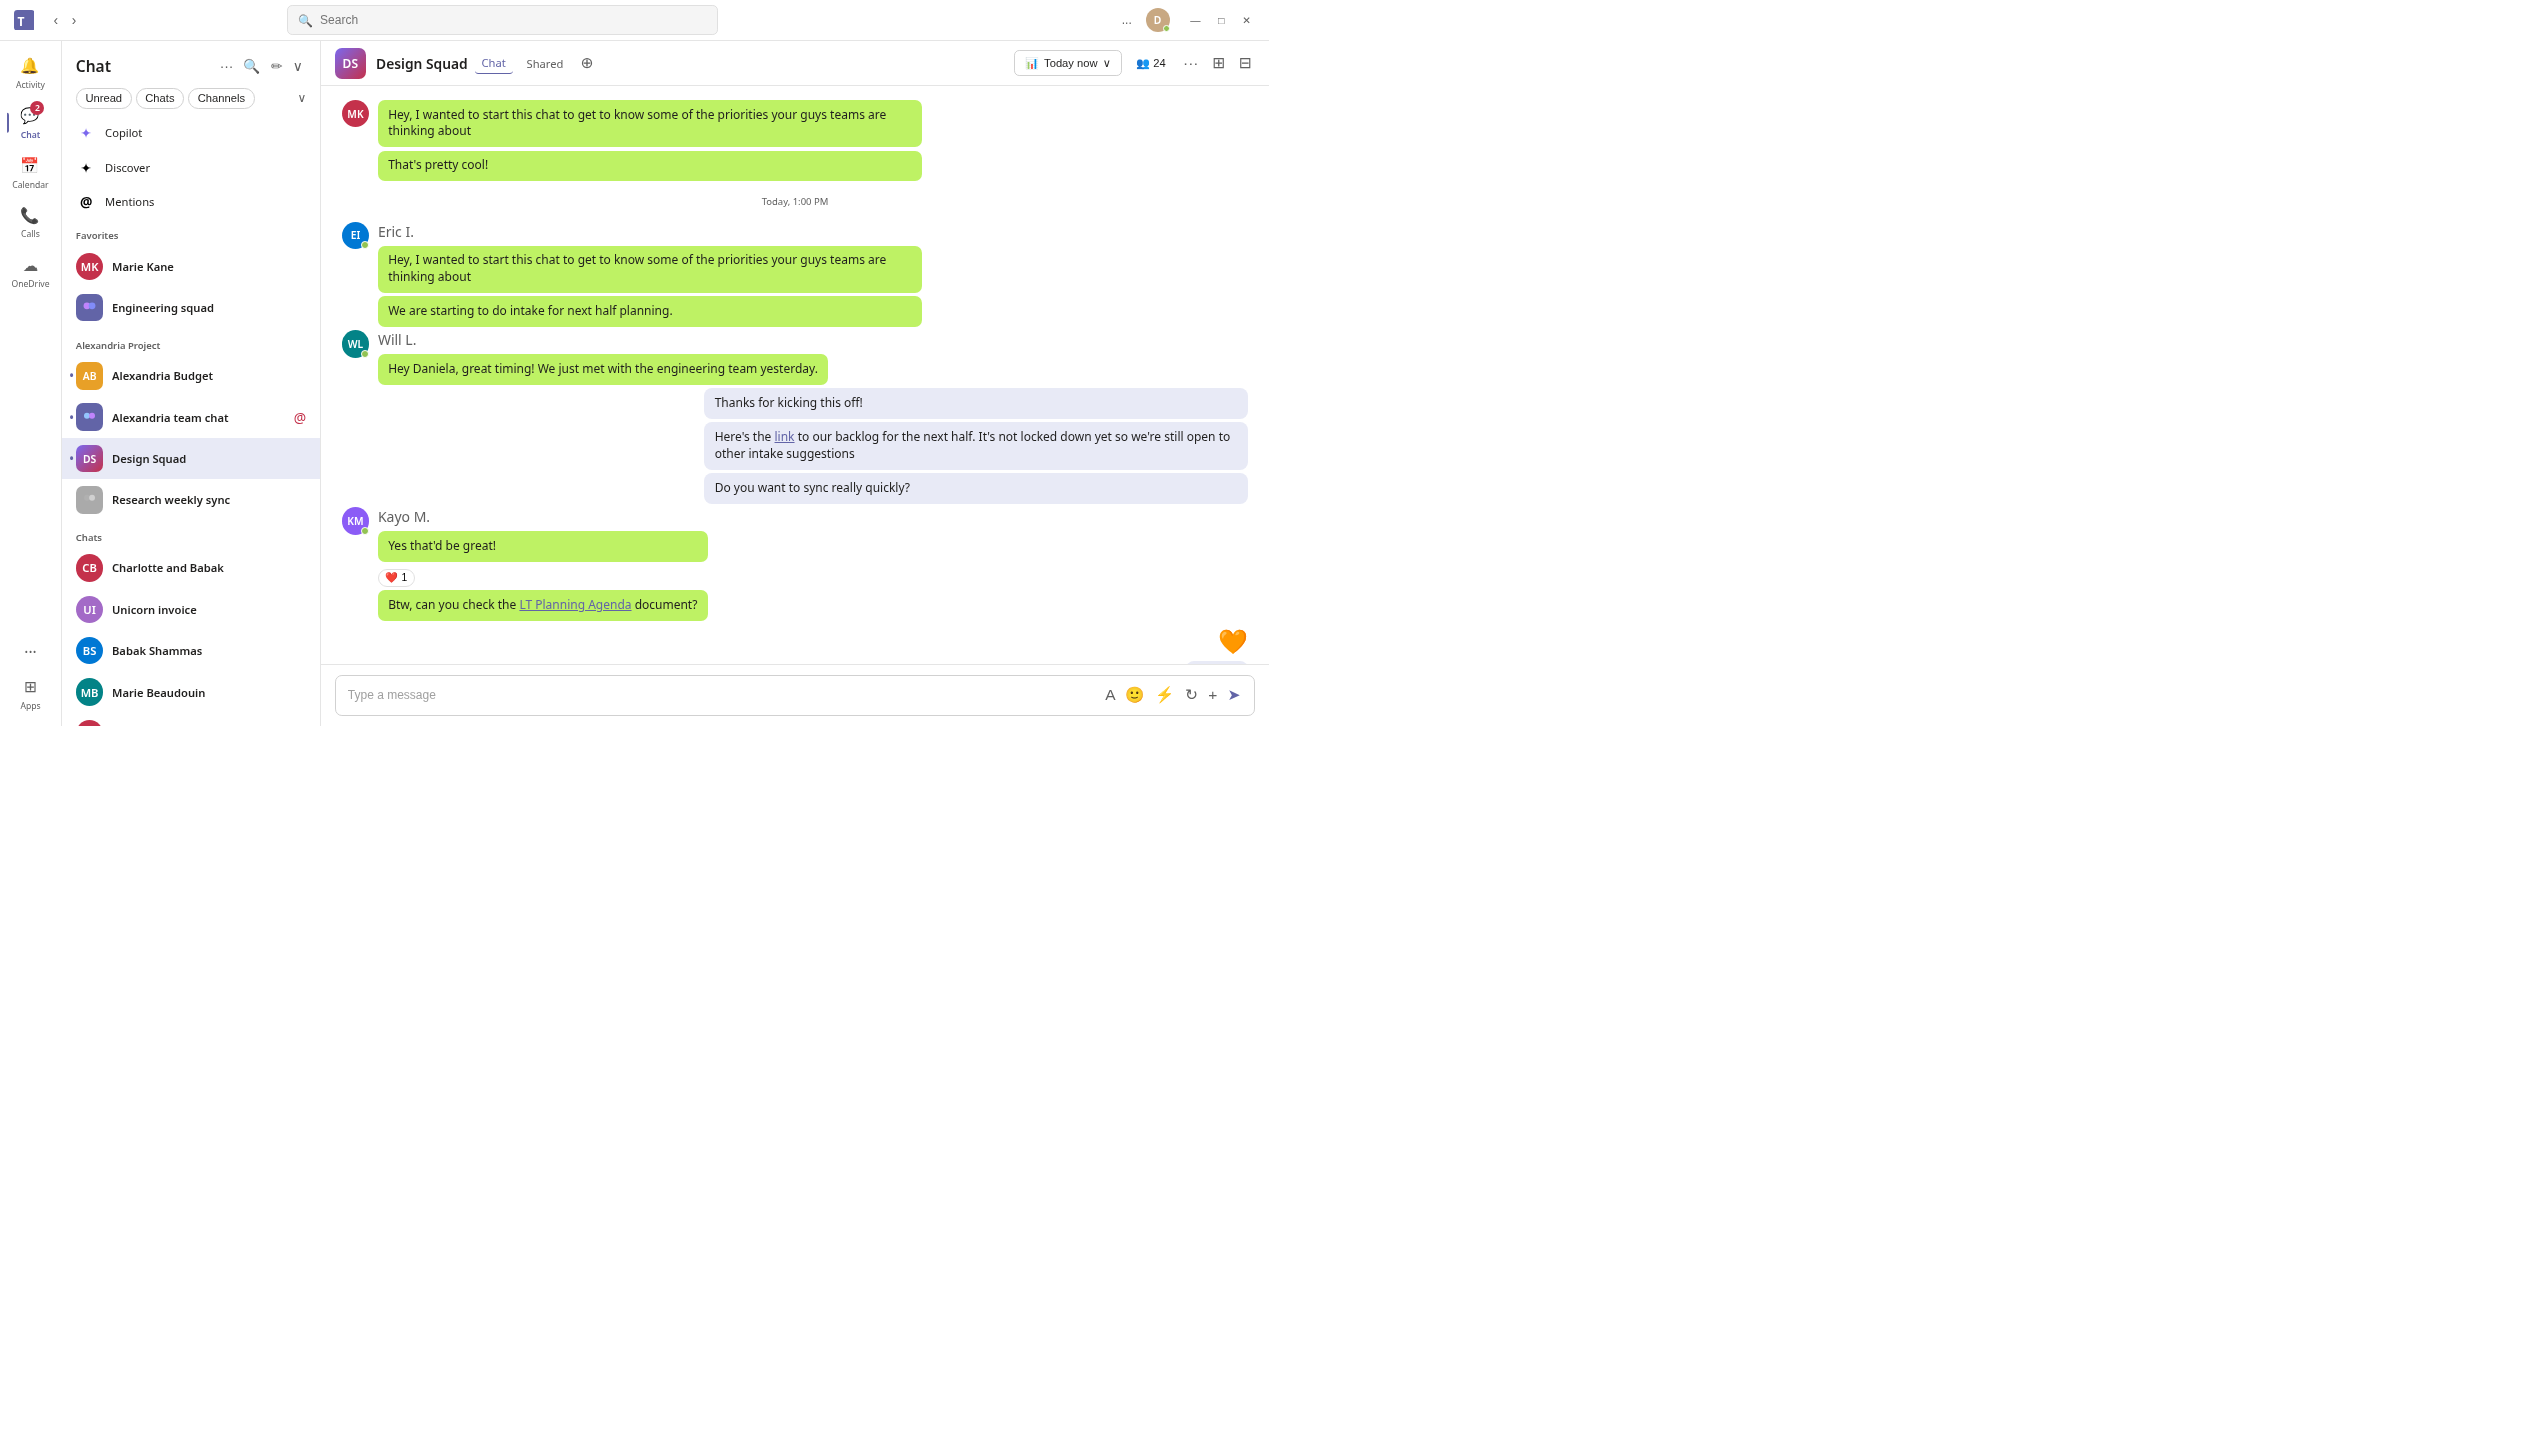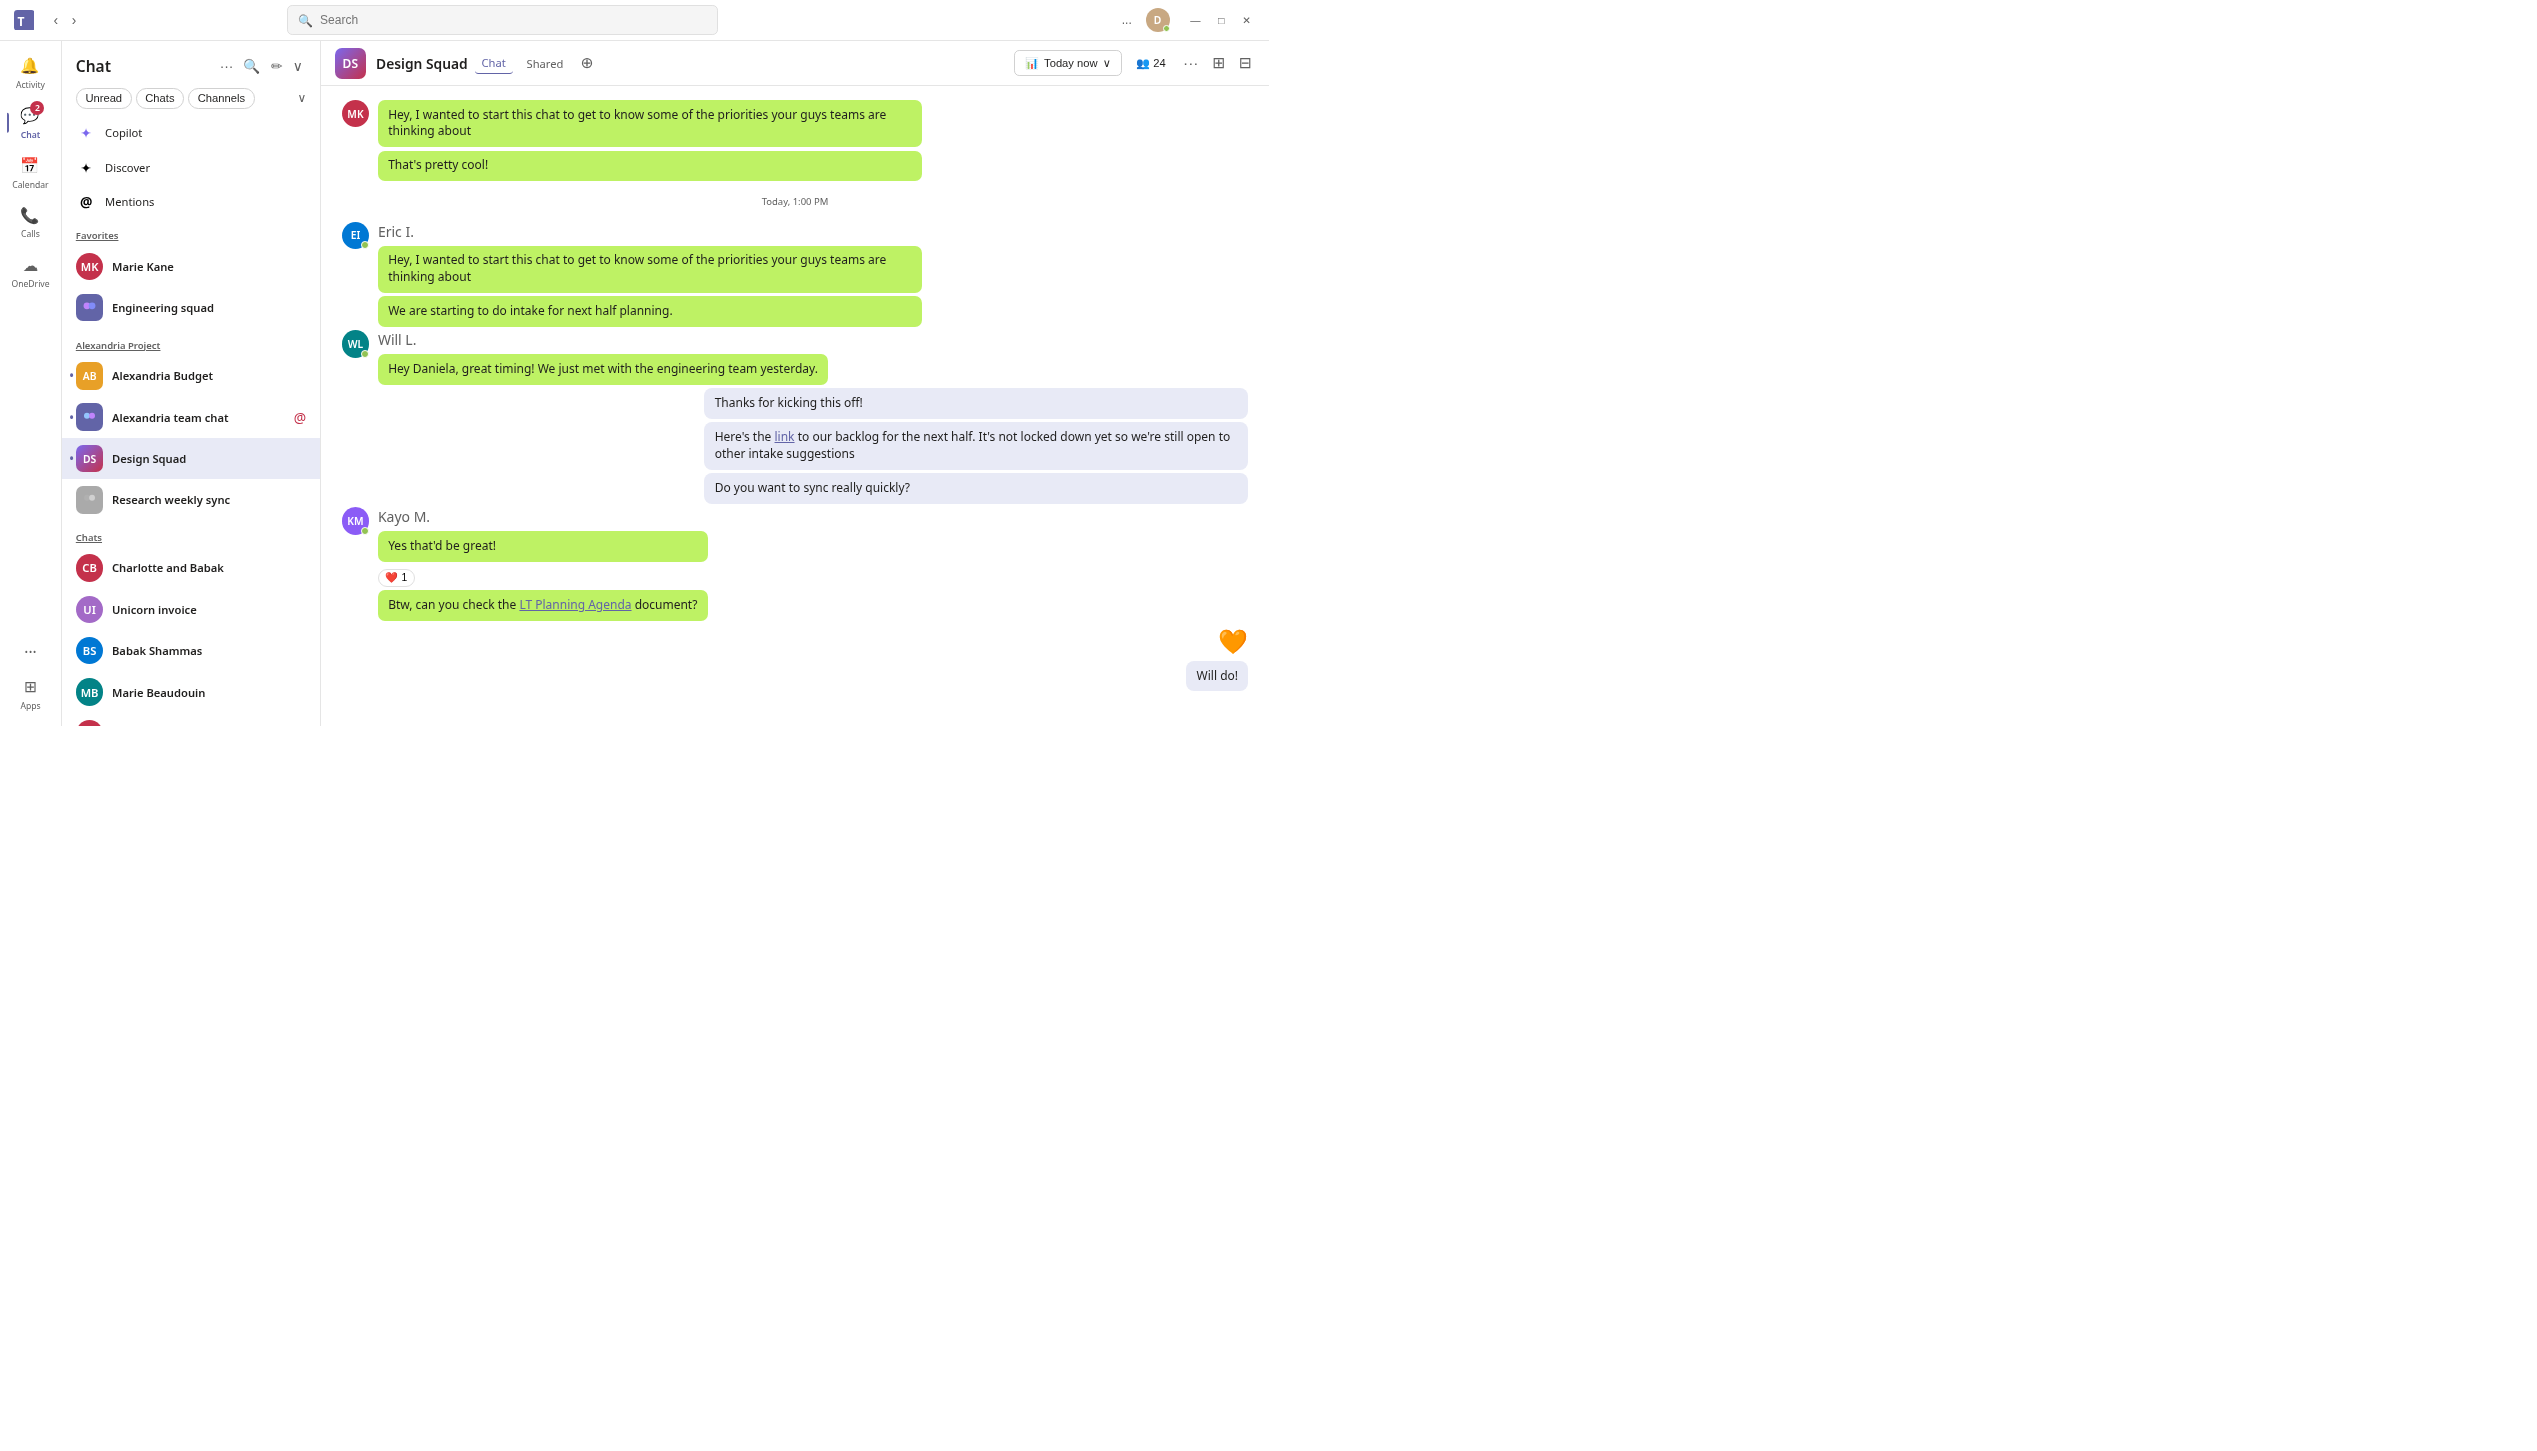--- a/index.html
+++ b/index.html
@@ -47,21 +47,21 @@
     .chat-panel-header { padding: 13.8px 13.8px 6.9px; display: flex; align-items: center; justify-content: space-between; }
     .chat-panel-title { font-size: 15.5px; font-weight: 600; color: #201f1e; }
     .chat-panel-actions { display: flex; gap: 3.4px; }
     .chat-panel-actions button { background: none; border: none; cursor: pointer; color: #616161; padding: 3.4px; border-radius: 3.4px; font-size: 13.8px; }
     .filter-tabs { display: flex; gap: 4px; padding: 3.4px 13.8px 6.9px; align-items: center; }
     .filter-tab { padding: 3.4px 8.6px; border-radius: 10.3px; font-size: 11.2px; cursor: pointer; border: 0.9px solid #d1d1d1; background: #fff; color: #201f1e; }
     .filter-expand { background: none; border: none; cursor: pointer; color: #616161; font-size: 12px; margin-left: auto; }
 
     
     .chat-list { flex: 1; overflow-y: auto; }
-    .chat-section-label { font-size: 9.5px; color: #616161; font-weight: 600; padding: 10.3px 13.8px 3.4px; text-transform: none; letter-spacing: 0; text-decoration: underline; }
+    .chat-section-label { font-size: 9.5px; color: #616161; font-weight: 600; padding: 10.3px 13.8px 3.4px; text-transform: none; letter-spacing: 0; }
     .chat-item { display: flex; align-items: center; padding: 6.9px 13.8px; cursor: pointer; position: relative; gap: 8.6px; }
     .chat-item.active { background: #e8eaf6; }
     .chat-item.active::before { content: '•'; position: absolute; left: 6.9px; color: #6264a7; font-size: 13.8px; }
     .chat-avatar { width: 27.6px; height: 27.6px; border-radius: 50%; flex-shrink: 0; display: flex; align-items: center; justify-content: center; font-size: 11.2px; font-weight: 600; color: white; position: relative; }
     .chat-item-content { flex: 1; min-width: 0; }
     .chat-item-name { font-size: 11.2px; font-weight: 600; color: #201f1e; white-space: nowrap; overflow: hidden; text-overflow: ellipsis; }
     .chat-item-right { display: flex; flex-direction: column; align-items: flex-end; flex-shrink: 0; }
     .mention-badge { color: #c4314b; font-size: 13.8px; }
 
     
@@ -396,16 +396,29 @@
       </div>
 
       <div class="message-row outgoing">
         <div class="msg-content">
           <div class="msg-emoji-only">🧡</div>
           <div class="msg-bubble outgoing-bubble">Will do!</div>
         </div>
       </div>
     </div>
 
+    <div class="compose-area">
+      <div class="compose-input-row">
+        <input class="compose-input" type="text" placeholder="Type a message" style="">
+        <div class="compose-actions">
+          <button class="compose-btn" title="Format">A</button>
+          <button class="compose-btn" title="Emoji">🙂</button>
+          <button class="compose-btn" title="Attach">⚡</button>
+          <button class="compose-btn" title="Loop">↻</button>
+          <button class="compose-btn" title="More options">+</button>
+          <button class="compose-btn send" title="Send">➤</button>
+        </div>
+      </div>
+    </div>
   </div>
 
 </div>
 
 
 </body></html>

